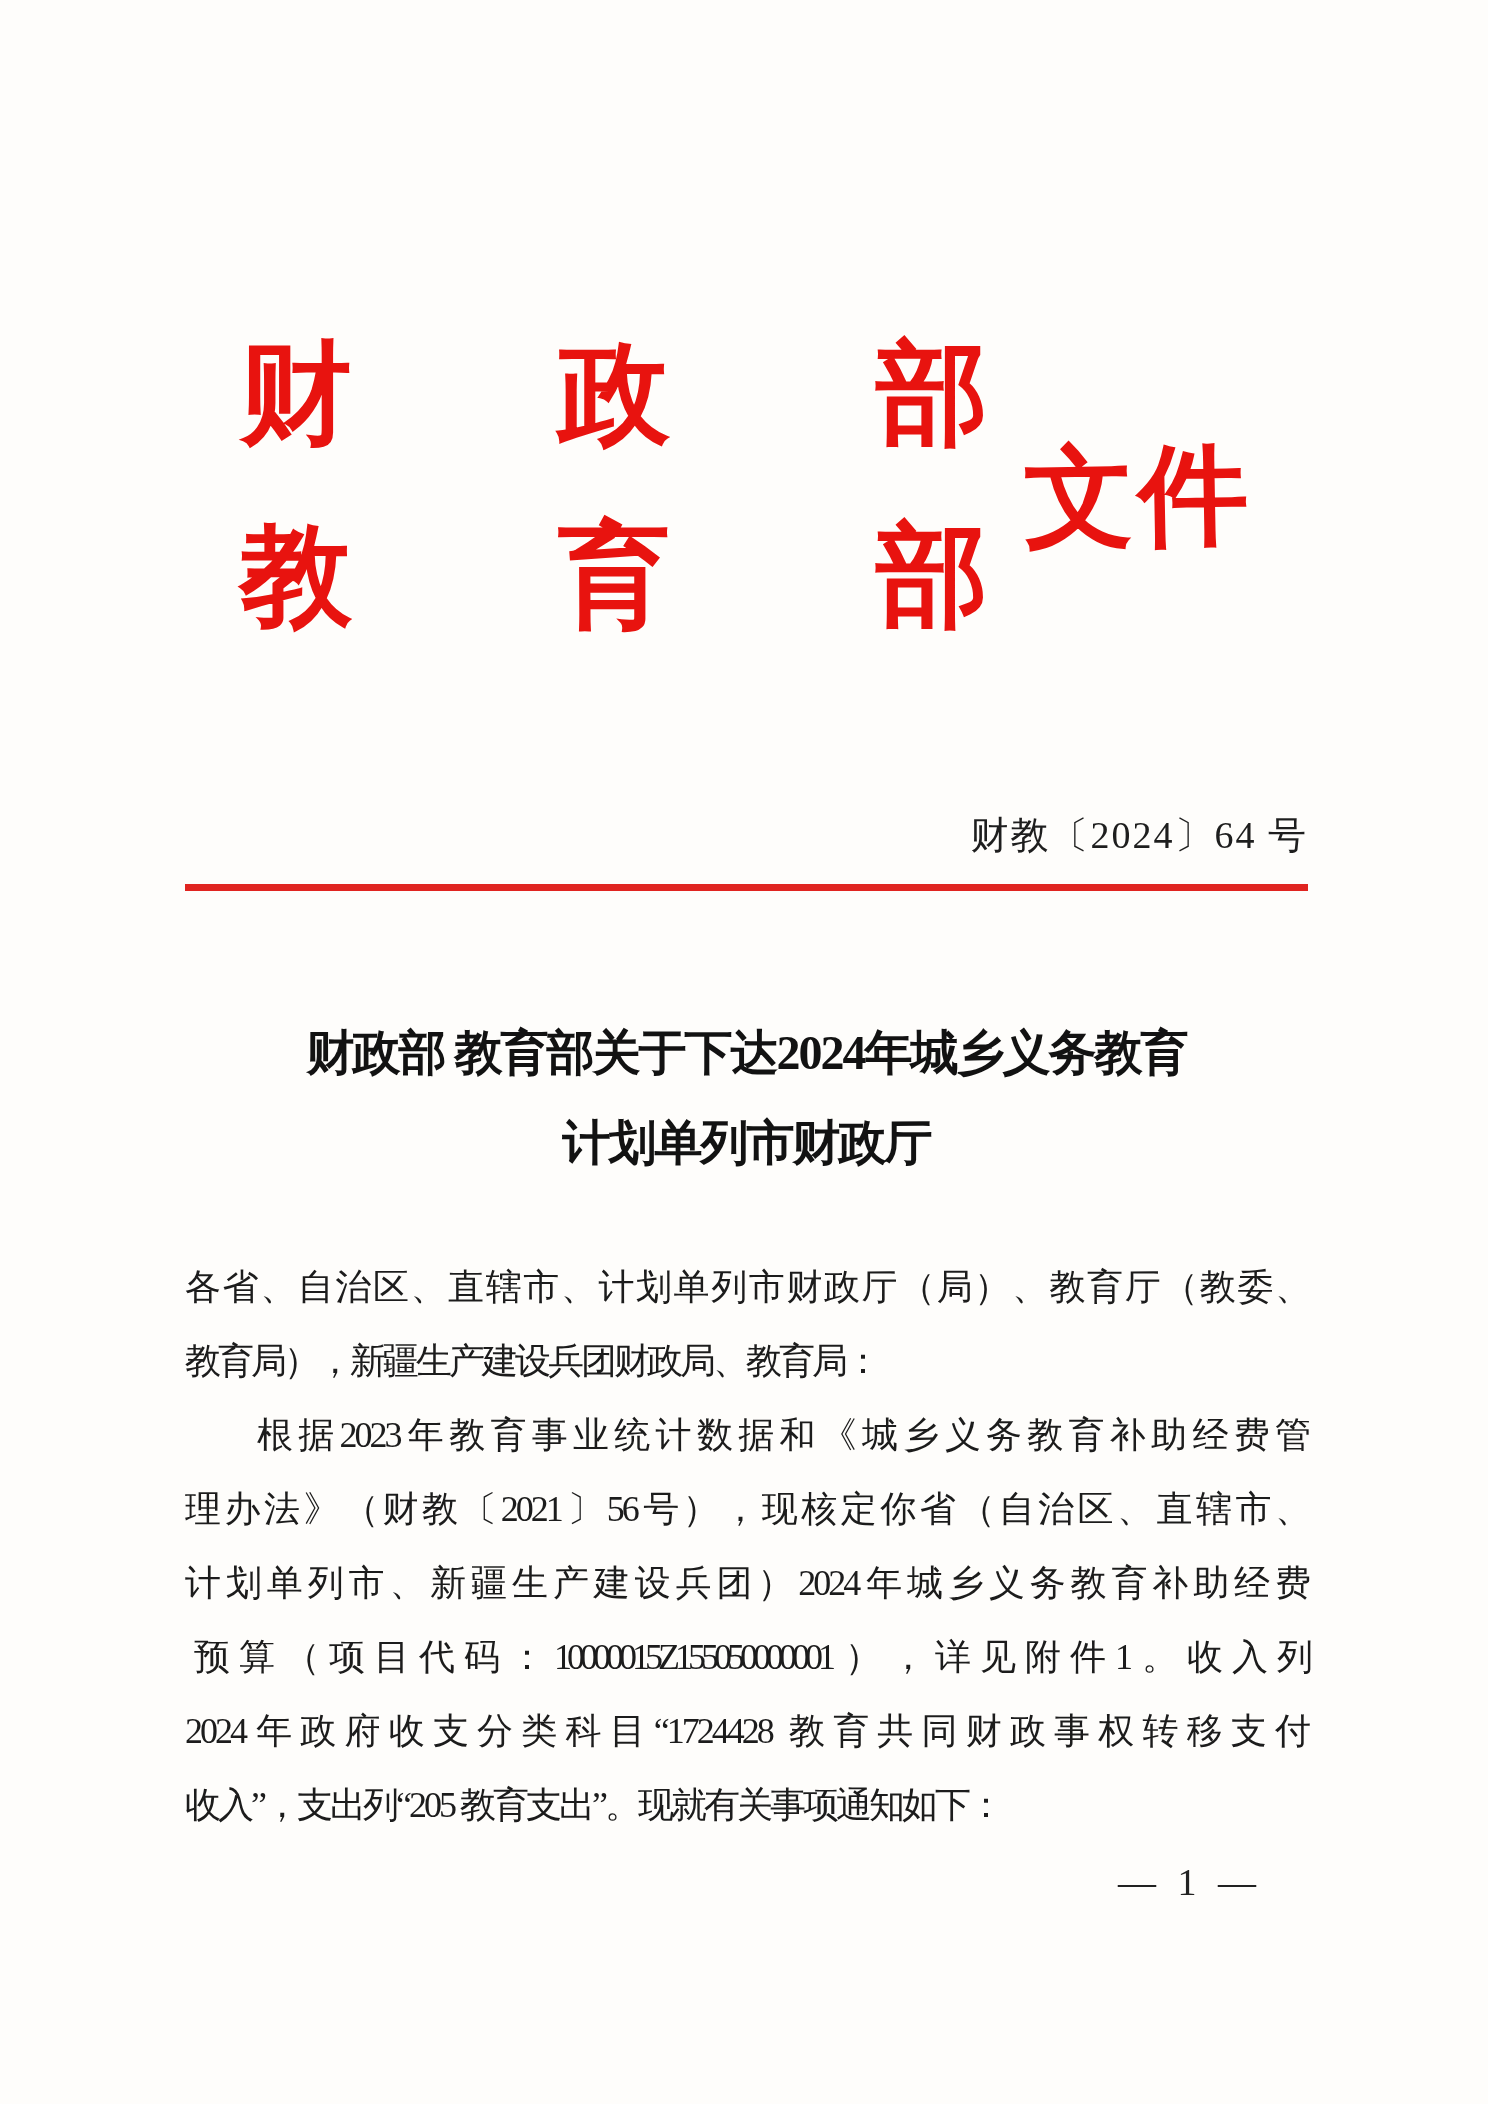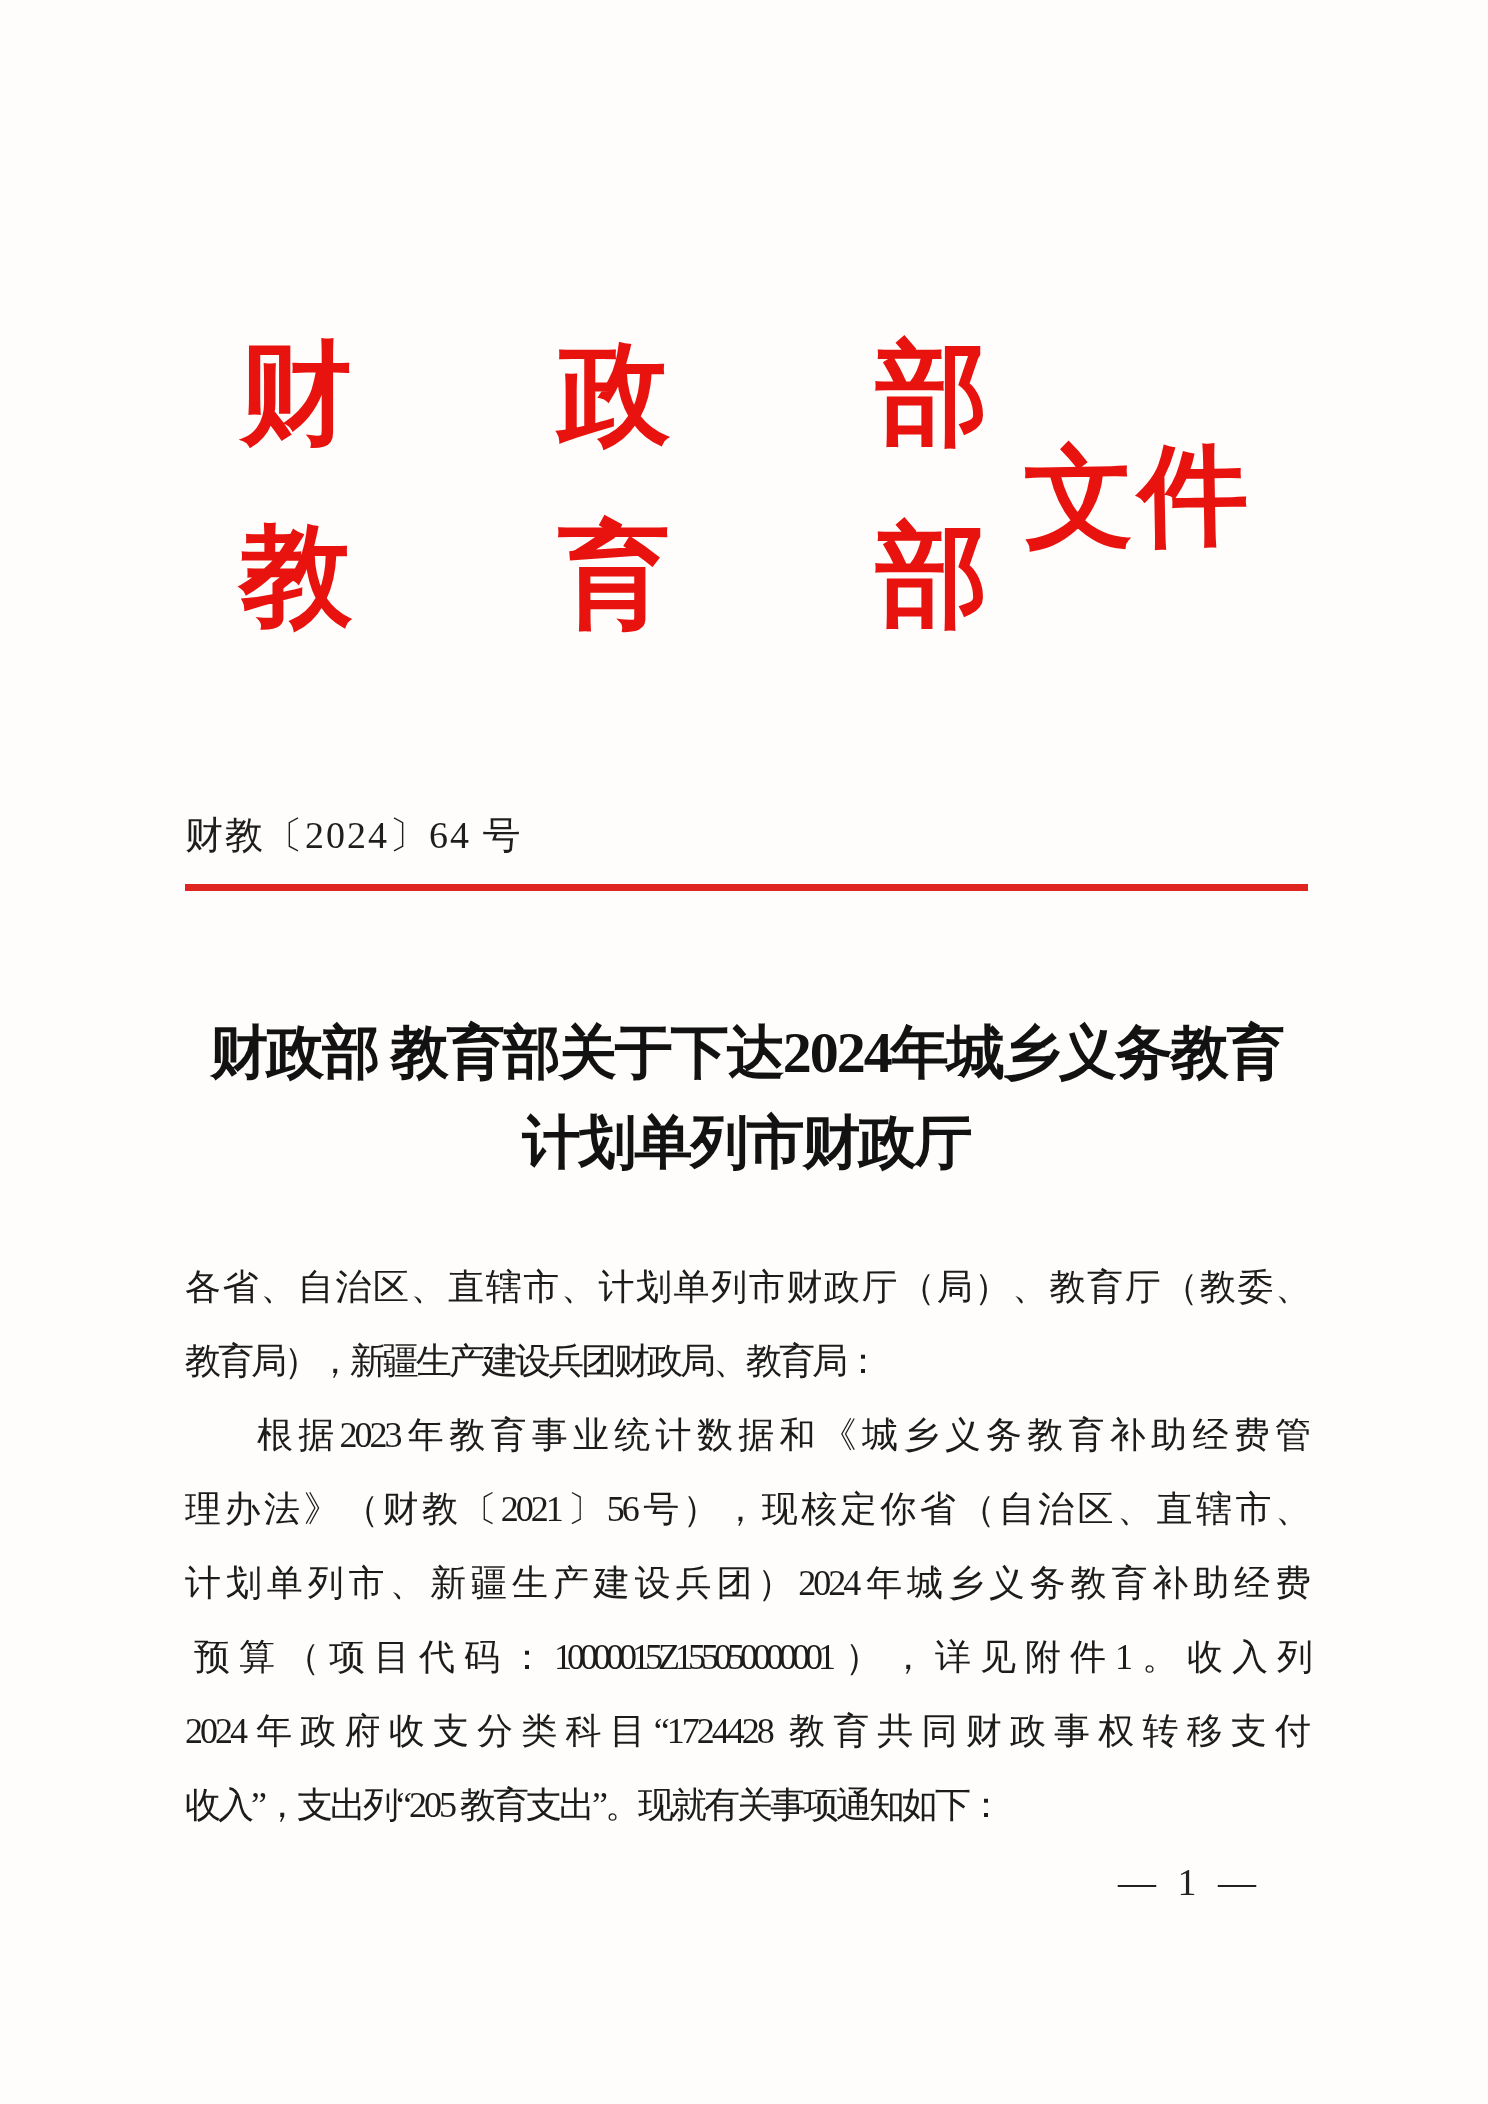--- a/index.html
+++ b/index.html
@@ -35,42 +35,42 @@
     line-height: 1;
     letter-spacing: 4px;
     transform: rotate(-1deg);
   }
   
   .doc-number {
     position: absolute;
     left: 185px;
     top: 810px;
     width: 1123px;
-    text-align: left;
+    text-align: right;
     font-size: 38px;
     color: #1e1e1e;
     letter-spacing: 2px;
   }
   .red-rule {
     position: absolute;
     left: 185px;
     top: 884px;
     width: 1123px;
     height: 7px;
     background: #e02420;
   }
   
   .doc-title {
     position: absolute;
     left: 185px;
     top: 1008px;
     width: 1123px;
     text-align: center;
     color: #121212;
-    font-size: 58px;
+    font-size: 48px;
     font-weight: bold;
     line-height: 90px;
     letter-spacing: -2px;
   }
   
   .doc-body {
     position: absolute;
     left: 185px;
     top: 1250px;
     width: 1123px;

